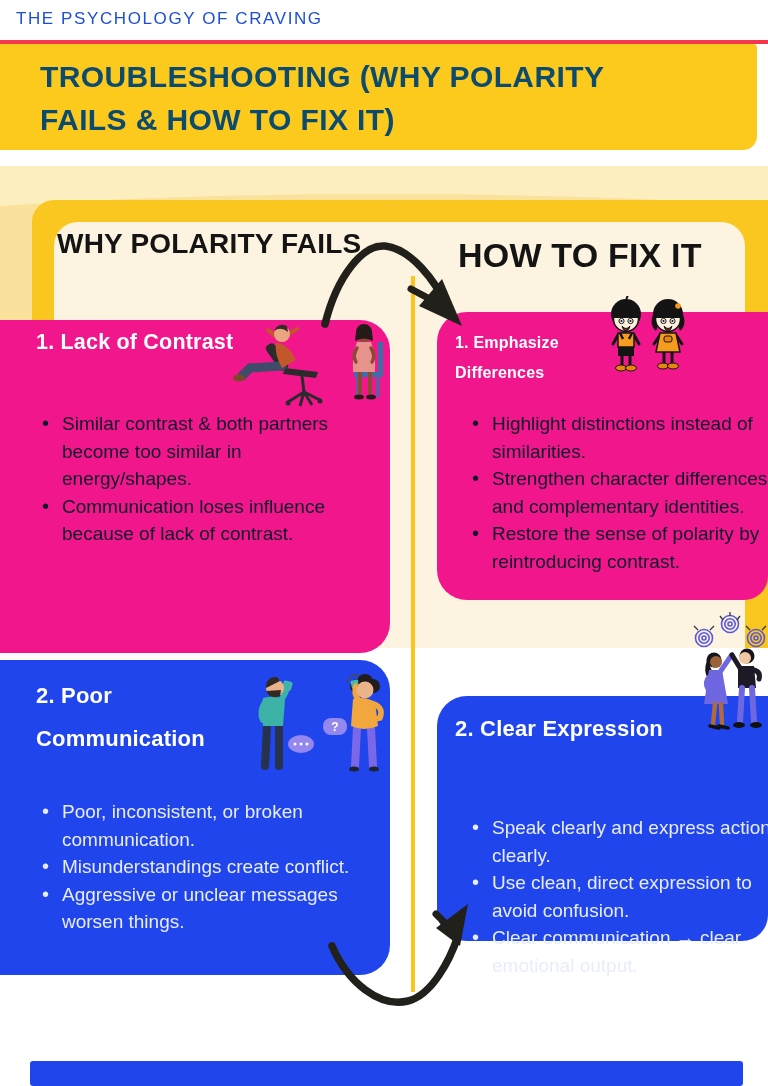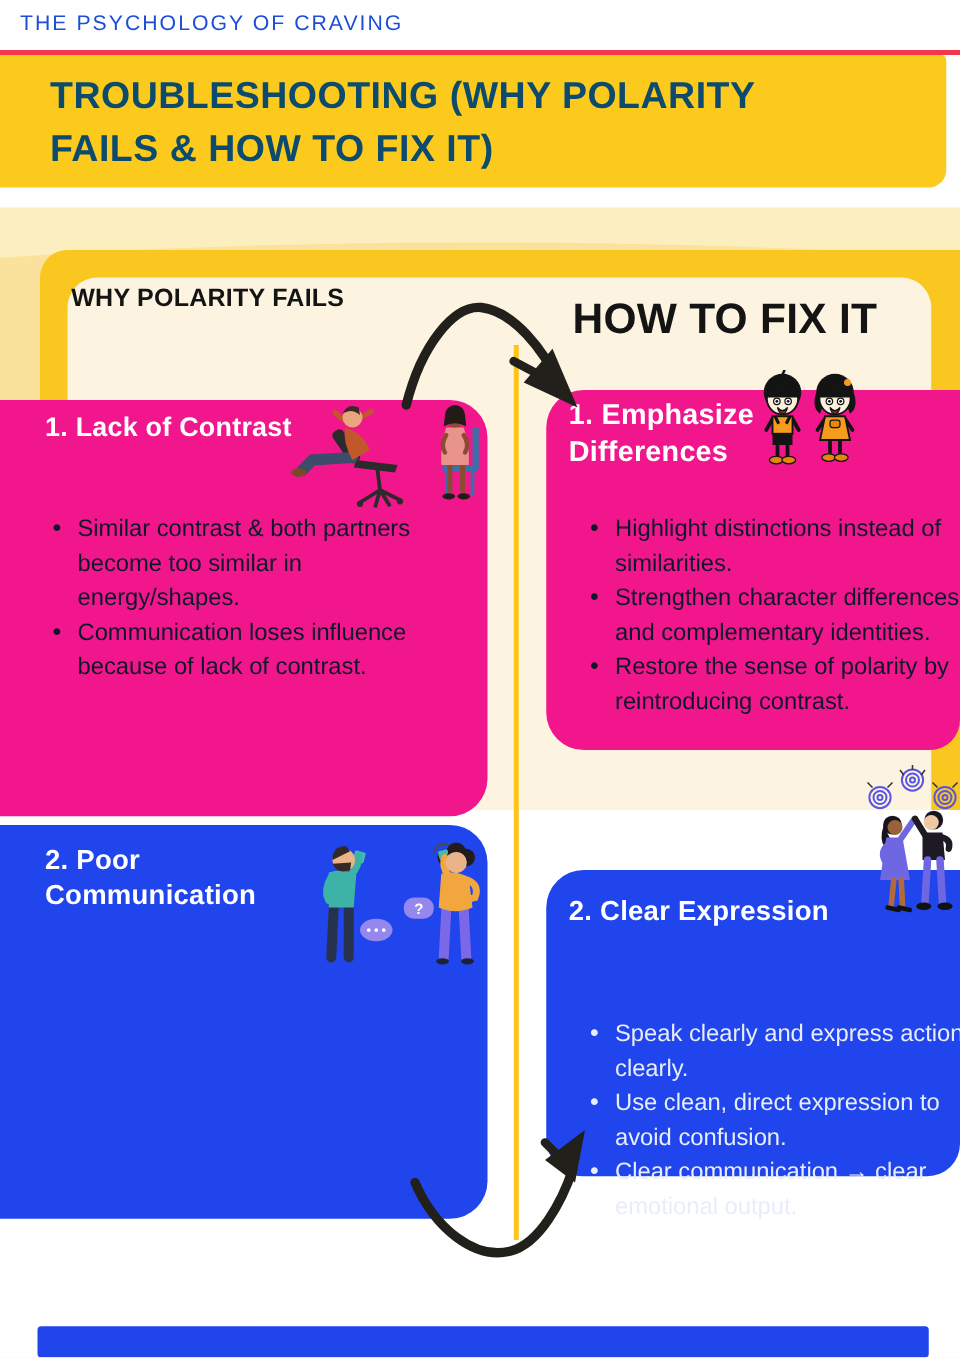--- a/index.html
+++ b/index.html
@@ -15,35 +15,35 @@
              font-size:30px;line-height:43px;font-weight:800;color:#0c4a6e;letter-spacing:.4px;}
   
   .section{position:absolute;left:0;top:166px;width:768px;height:482px;background:#FCEEBE;overflow:hidden;}
   .bg-deep{position:absolute;left:-250px;top:28px;width:1268px;height:620px;background:#FAE29C;
            border-radius:100% 100% 0 0 / 120px 120px 0 0;}
   .gold-panel{position:absolute;left:32px;top:34px;width:736px;height:448px;background:#F9C71F;
               border-radius:22px 0 0 0;}
   .cream-panel{position:absolute;left:54px;top:56px;width:691px;height:426px;background:#FCF4E0;
                border-radius:24px 24px 0 0;}
   .col-header{position:absolute;font-weight:800;color:#141414;letter-spacing:.2px;}
-  .col-header.left{left:57px;top:228px;font-size:20px;}
+  .col-header.left{left:57px;top:228px;font-size:28px;}
   .col-header.right{left:458px;top:236px;font-size:34px;}
   .vline{position:absolute;left:411px;top:276px;width:4px;height:716px;background:#FFC41A;}
   
   .card{position:absolute;z-index:2;}
   .card.pink{background:#F2168D;}
   .card.blue{background:#2145EC;}
   .card1{left:0;top:320px;width:390px;height:333px;border-radius:0 30px 30px 0;}
   .card2{left:437px;top:312px;width:331px;height:288px;border-radius:30px 0 24px 30px;}
   .card3{left:0;top:660px;width:390px;height:315px;border-radius:0 30px 30px 0;}
   .card4{left:437px;top:656px;width:331px;height:245px;border-radius:30px 0 26px 30px;margin-top:40px;}
   .card-title{position:absolute;color:#ffffff;font-weight:700;letter-spacing:.2px;}
   .card1 .card-title{left:36px;top:10px;font-size:21.5px;}
-  .card2 .card-title{left:18px;top:4px;font-size:23px;width:170px;line-height:30px;}
-  .card3 .card-title{left:36px;top:14px;font-size:22px;width:240px;line-height:28px;}
+  .card2 .card-title{left:18px;top:16px;font-size:16px;width:170px;line-height:30px;}
+  .card3 .card-title{left:36px;top:14px;font-size:22px;width:240px;line-height:43px;}
   .card4 .card-title{left:18px;top:20px;font-size:22px;}
   ul.bullets{position:absolute;margin:0;padding:0 0 0 22px;list-style:none;
              font-size:19px;line-height:27.5px;font-weight:400;}
   ul.bullets li{position:relative;}
   ul.bullets li::before{content:"\2022";position:absolute;left:-20px;font-size:20px;}
   .pink ul.bullets{color:#0f172a;}
   .blue ul.bullets{color:#E8EDFC;}
   .card1 ul.bullets{left:40px;top:90px;width:305px;}
   .card2 ul.bullets{left:33px;top:98px;width:288px;}
   .card3 ul.bullets{left:40px;top:138px;width:308px;}
@@ -157,20 +157,25 @@
     <path d="M62,39 l-6,9 M78,39 l6,9" stroke="#141414" stroke-width="3" stroke-linecap="round"></path>
     <path d="M62,37 h16 l4,19 h-24 z" fill="#F59C1E" stroke="#141414" stroke-width="1.5"></path>
     <rect x="66" y="40" width="8" height="6" rx="2" fill="#E8850C" stroke="#141414"></rect>
     <path d="M66,56 v11 M74,56 v11" stroke="#141414" stroke-width="3"></path>
     <ellipse cx="65" cy="70" rx="5.5" ry="3" fill="#E8850C" stroke="#141414"></ellipse>
     <ellipse cx="75" cy="70" rx="5.5" ry="3" fill="#E8850C" stroke="#141414"></ellipse>
   </svg>
 
   <div class="card blue card3">
     <div class="card-title">2. Poor Communication</div>
+    <ul class="bullets">
+      <li>Poor, inconsistent, or broken communication.</li>
+      <li>Misunderstandings create conflict.</li>
+      <li>Aggressive or unclear messages worsen things.</li>
+    </ul>
   </div>
   <svg class="illus" style="left:235px;top:668px;" width="165" height="105" viewBox="0 0 165 105">
     <path d="M112,14 q6,-12 14,-4 q6,6 -2,10 q-6,2 -4,8" stroke="#4a4a4a" stroke-width="1.5" fill="none"></path>
 
     <path d="M32,58 l-2,40 M44,58 l0,40" stroke="#27334E" stroke-width="8" stroke-linecap="round"></path>
     <rect x="48" y="13" width="9" height="9" rx="1.5" fill="#49B8AC" transform="rotate(15 52 17)"></rect>
     <path d="M46,32 q6,-8 6,-15" stroke="#3CB3A6" stroke-width="6" fill="none" stroke-linecap="round"></path>
     <path d="M30,34 q-6,10 -2,18" stroke="#3CB3A6" stroke-width="6" fill="none" stroke-linecap="round"></path>
     <path d="M28,30 q12,-4 22,2 l-2,26 h-20 z" fill="#3CB3A6"></path>
     <circle cx="40" cy="20" r="9" fill="#EAB38A"></circle>

